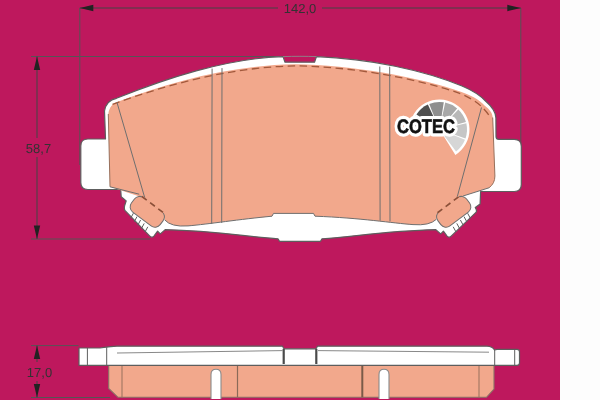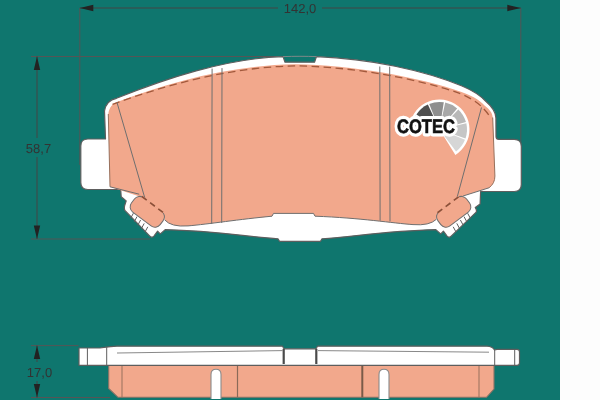--- a/index.html
+++ b/index.html
@@ -1,16 +1,16 @@
 <!DOCTYPE html>
 <html><head>
 <meta charset="utf-8">
 <style>
   html,body{margin:0;padding:0;background:#fdfdfd;}
-  .wrap{width:560px;height:400px;position:relative;overflow:hidden;background:#0f766e;}
+  .wrap{width:560px;height:400px;position:relative;overflow:hidden;background:#be185d;}
   text{font-family:"Liberation Sans",sans-serif;fill:#333;}
 </style>
 </head>
 <body>
 <div class="wrap">
 <svg width="600" height="400" viewBox="0 0 600 400" xmlns="http://www.w3.org/2000/svg" text-rendering="geometricPrecision">
 
 <line x1="79.8" y1="8" x2="79.8" y2="165" stroke="#555" stroke-width="1"></line>
 
 <line x1="520.8" y1="8" x2="520.8" y2="165" stroke="#555" stroke-width="1"></line>

